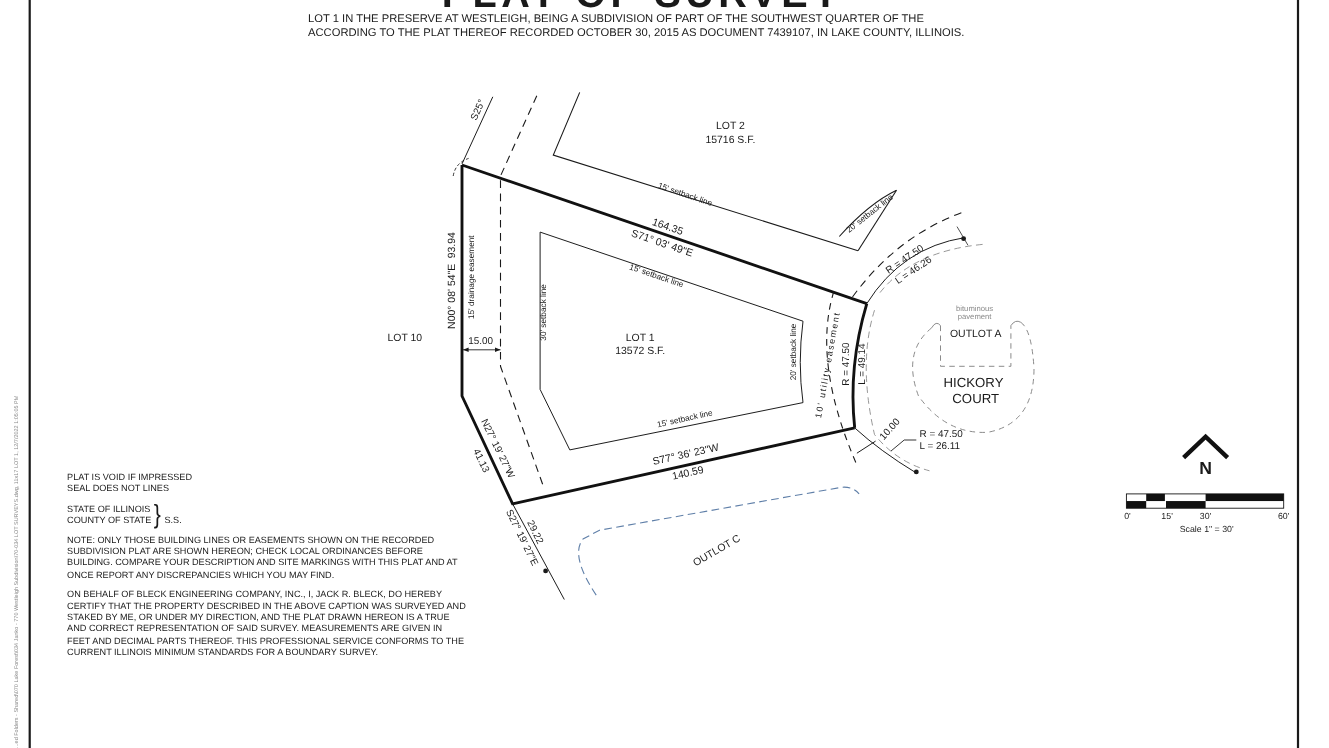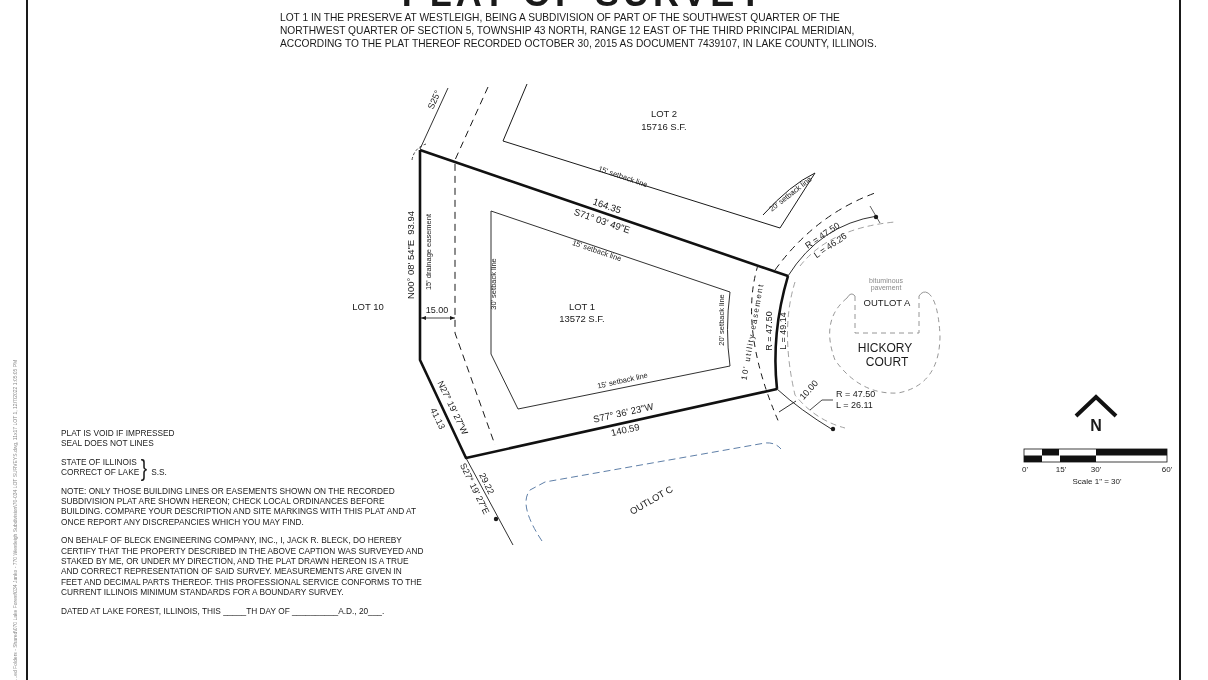--- a/index.html
+++ b/index.html
@@ -20,21 +20,20 @@
 </head>
 <body>
 
 <div class="frame-left"></div>
 <div class="frame-right"></div>
 <div class="side-path">...ed Folders - Shared\070 Lake Forest\034 Janko - 770 Westleigh Subdivision\70-034 LOT SURVEYS.dwg, 11x17 LOT 1, 12/7/2022 1:05:05 PM</div>
 
 <div class="title">PLAT OF SURVEY</div>
 <div class="caption">
   <div>LOT 1 IN THE PRESERVE AT WESTLEIGH, BEING A SUBDIVISION OF PART OF THE SOUTHWEST QUARTER OF THE</div>
-  <div>NORTHWEST QUARTER OF SECTION 5, TOWNSHIP 43 NORTH, RANGE 12 EAST OF THE THIRD PRINCIPAL MERIDIAN,</div>
   <div>ACCORDING TO THE PLAT THEREOF RECORDED OCTOBER 30, 2015 AS DOCUMENT 7439107, IN LAKE COUNTY, ILLINOIS.</div>
 </div>
 
 <svg class="plat" width="1208" height="680" viewBox="0 0 1208 680">
 
   <g stroke="#1a1a1a" stroke-width="1" fill="none">
     <polyline points="527,84 503,141 780,228"></polyline>
     <path d="M 780,228 L 815,173"></path>
   </g>
 
@@ -149,25 +148,24 @@
   </g>
 </svg>
 
 <div class="notes">
   <p>PLAT IS VOID IF IMPRESSED</p>
   <p>SEAL DOES NOT LINES</p>
   <div class="gap"></div>
   <div class="ss-block">
     <div>
       <p>STATE OF ILLINOIS</p>
-      <p>CORRECT OF LAKE</p>
+      <p>COUNTY OF STATE</p>
     </div>
     <span class="brace">}</span>
     <span>S.S.</span>
   </div>
   <div class="gap"></div>
   <p>NOTE: ONLY THOSE BUILDING LINES OR EASEMENTS SHOWN ON THE RECORDED SUBDIVISION PLAT ARE SHOWN HEREON;  CHECK LOCAL ORDINANCES BEFORE BUILDING.  COMPARE YOUR DESCRIPTION AND SITE MARKINGS WITH THIS PLAT AND AT ONCE REPORT ANY DISCREPANCIES WHICH YOU MAY FIND.</p>
   <div class="gap"></div>
   <p>ON BEHALF OF BLECK ENGINEERING COMPANY, INC., I, JACK R. BLECK, DO HEREBY CERTIFY THAT THE PROPERTY DESCRIBED IN THE ABOVE CAPTION WAS SURVEYED AND STAKED BY ME, OR UNDER MY DIRECTION, AND THE PLAT DRAWN HEREON IS A TRUE AND CORRECT REPRESENTATION OF SAID SURVEY. MEASUREMENTS ARE GIVEN IN FEET AND DECIMAL PARTS THEREOF.  THIS PROFESSIONAL SERVICE CONFORMS TO THE CURRENT ILLINOIS MINIMUM STANDARDS FOR A BOUNDARY SURVEY.</p>
   <div class="gap"></div>
-  <p>DATED AT LAKE FOREST, ILLINOIS, THIS _____TH DAY OF __________A.D., 20___.</p>
   <div style="height:38px"></div>
 </div>
 
 </body></html>

